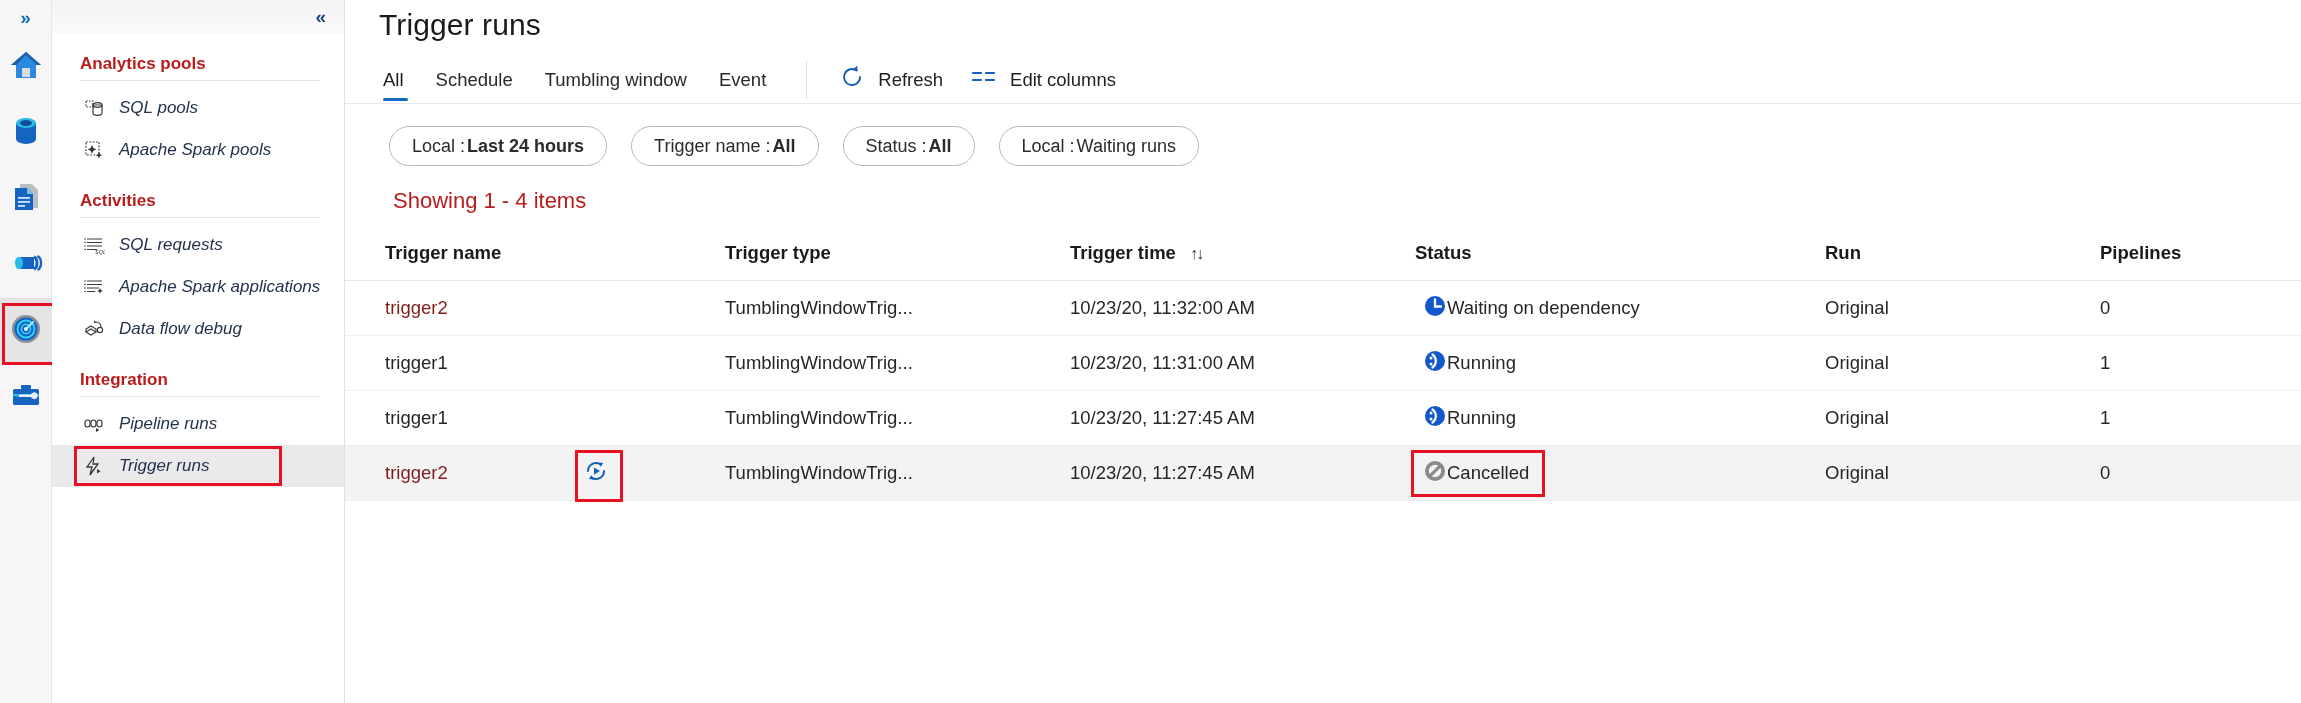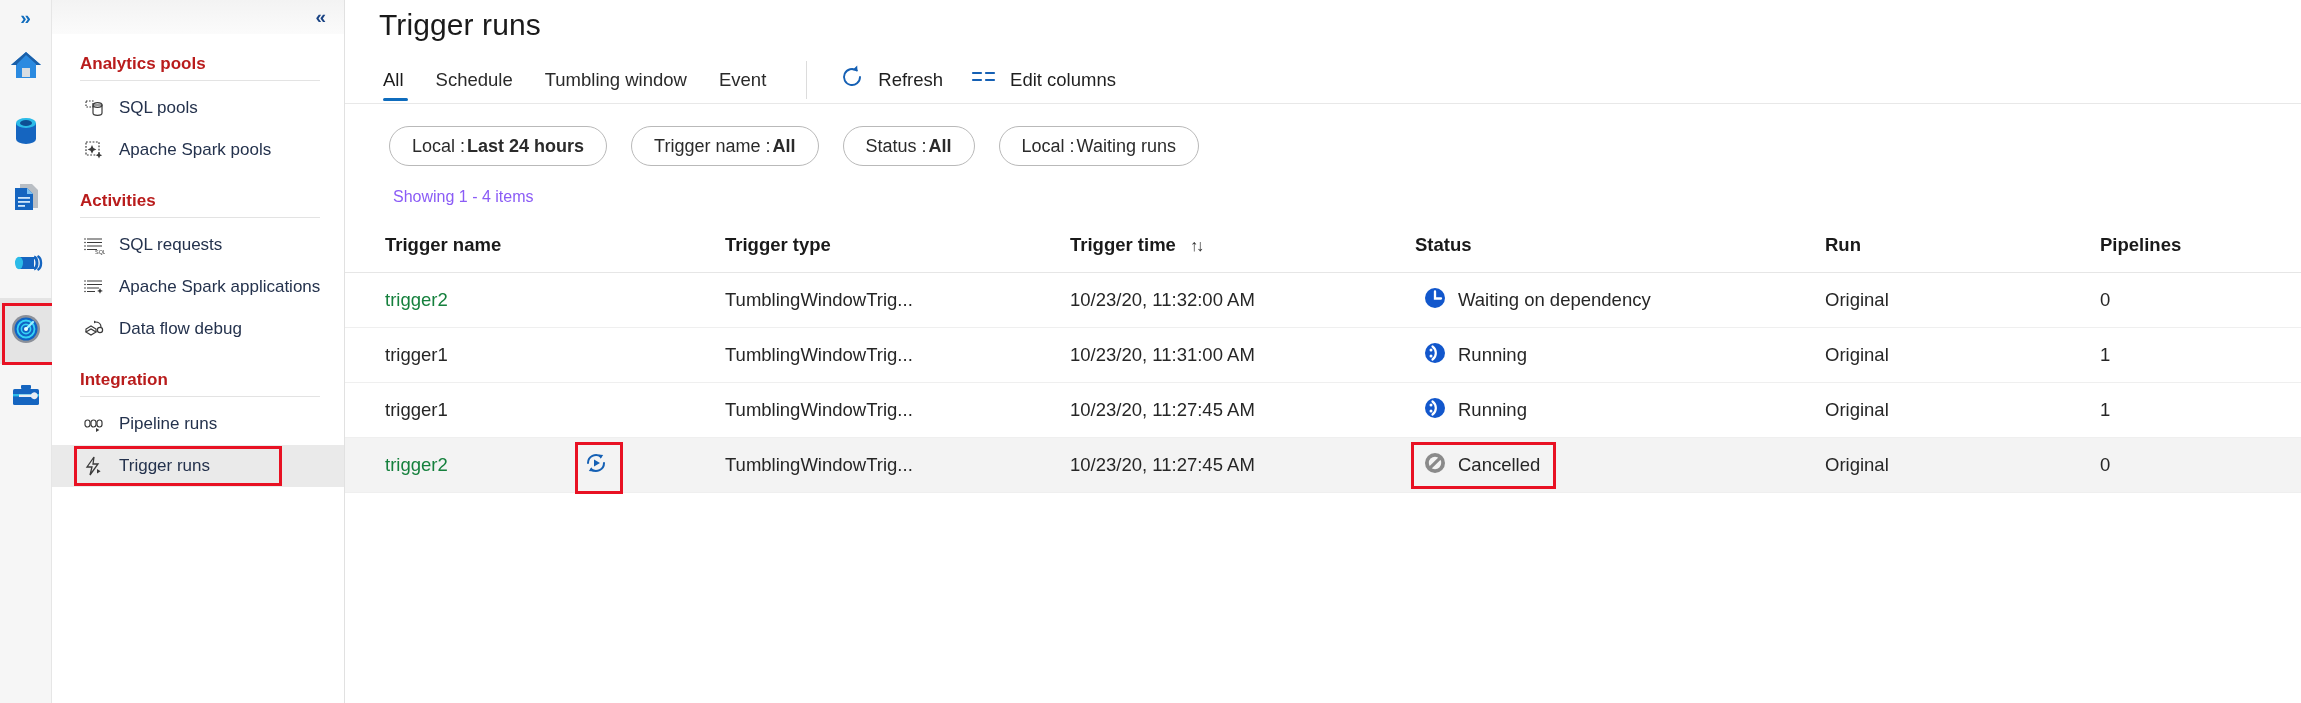--- a/index.html
+++ b/index.html
@@ -45,21 +45,21 @@
               background: linear-gradient(#f3f3f3,#fbfbfb); }
   .nav-collapse { color: #1b4484; font-size: 19px; cursor: pointer; font-weight: 600; }
   .nav-section {
     font-size: 17px; font-weight: 700; color: #b91c1c;
     padding: 0 0 6px 28px; margin-top: 20px;
   }
   .nav-rule { height: 1px; background: #e3e3e3; margin: 0 24px 6px 28px; }
   .nav-item {
     display: flex; align-items: center; gap: 13px;
     height: 42px; padding-left: 30px; cursor: pointer;
-    color: #24324d; font-size: 17px; position: relative;
+    color: #24324d; font-size: 17px; position: relative; font-style: italic;
   }
   .nav-item.active { background: #eaeaea; }
   .nav-item.boxed::after {
     content: ""; position: absolute; left: 22px; top: 1px; right: 62px; bottom: 1px;
     border: 3px solid #e81123; pointer-events: none;
   }
   .nav-ico { width: 24px; height: 24px; flex: 0 0 24px; display: flex; align-items: center; justify-content: center; }
 
   
   .main { flex: 1 1 auto; height: 703px; position: relative; background: #fff; min-width: 0; }
@@ -92,38 +92,38 @@
   .pill {
     border: 1px solid #b9b9b9; border-radius: 20px;
     height: 40px; padding: 0 22px;
     display: flex; align-items: center; justify-content: center;
     font-size: 18px; color: #2b2b2b; cursor: pointer; white-space: nowrap;
     background: #fff;
   }
   .pill b { font-weight: 700; margin-left: 2px; }
   .pill .lbl { font-weight: 400; }
 
-  .showing { padding: 22px 16px 0 48px; font-size: 16px; color: #8b5cf6; }
+  .showing { padding: 22px 16px 0 48px; font-size: 22px; color: #b91c1c; }
 
   
   table.grid { width: 100%; border-collapse: collapse; margin-top: 18px; table-layout: fixed; }
   table.grid th {
     text-align: left; font-size: 18.5px; font-weight: 700; color: #1a1a1a;
     padding: 10px 0 16px 0; border-bottom: 1px solid #e6e6e6; white-space: nowrap;
   }
   table.grid th:first-child, table.grid td:first-child { padding-left: 40px; }
   table.grid td {
     font-size: 18.5px; color: #262626; height: 55px;
     border-bottom: 1px solid #efefef; vertical-align: middle; white-space: nowrap;
   }
   tr.row.highlight td { background: #f3f3f3; }
-  .link { color: #15803d; cursor: pointer; }
+  .link { color: #7f1d1d; cursor: pointer; }
   .muted { color: #555; }
   .status-box {
-    position: relative; display: inline-flex; align-items: center; gap: 11px;
+    position: relative; display: inline-flex; align-items: center; 
     padding: 5px 14px 5px 8px;
   }
   .status-box.boxed::after {
     content: ""; position: absolute; inset: -4px -2px -4px -4px;
     border: 3px solid #e81123; pointer-events: none;
   }
   .name-cell { display: flex; align-items: center; }
   .name-cell .nm { width: 188px; }
   .rerun-wrap { position: relative; display: inline-flex; align-items: center; justify-content: center;
                 width: 46px; height: 46px; cursor: pointer; }

